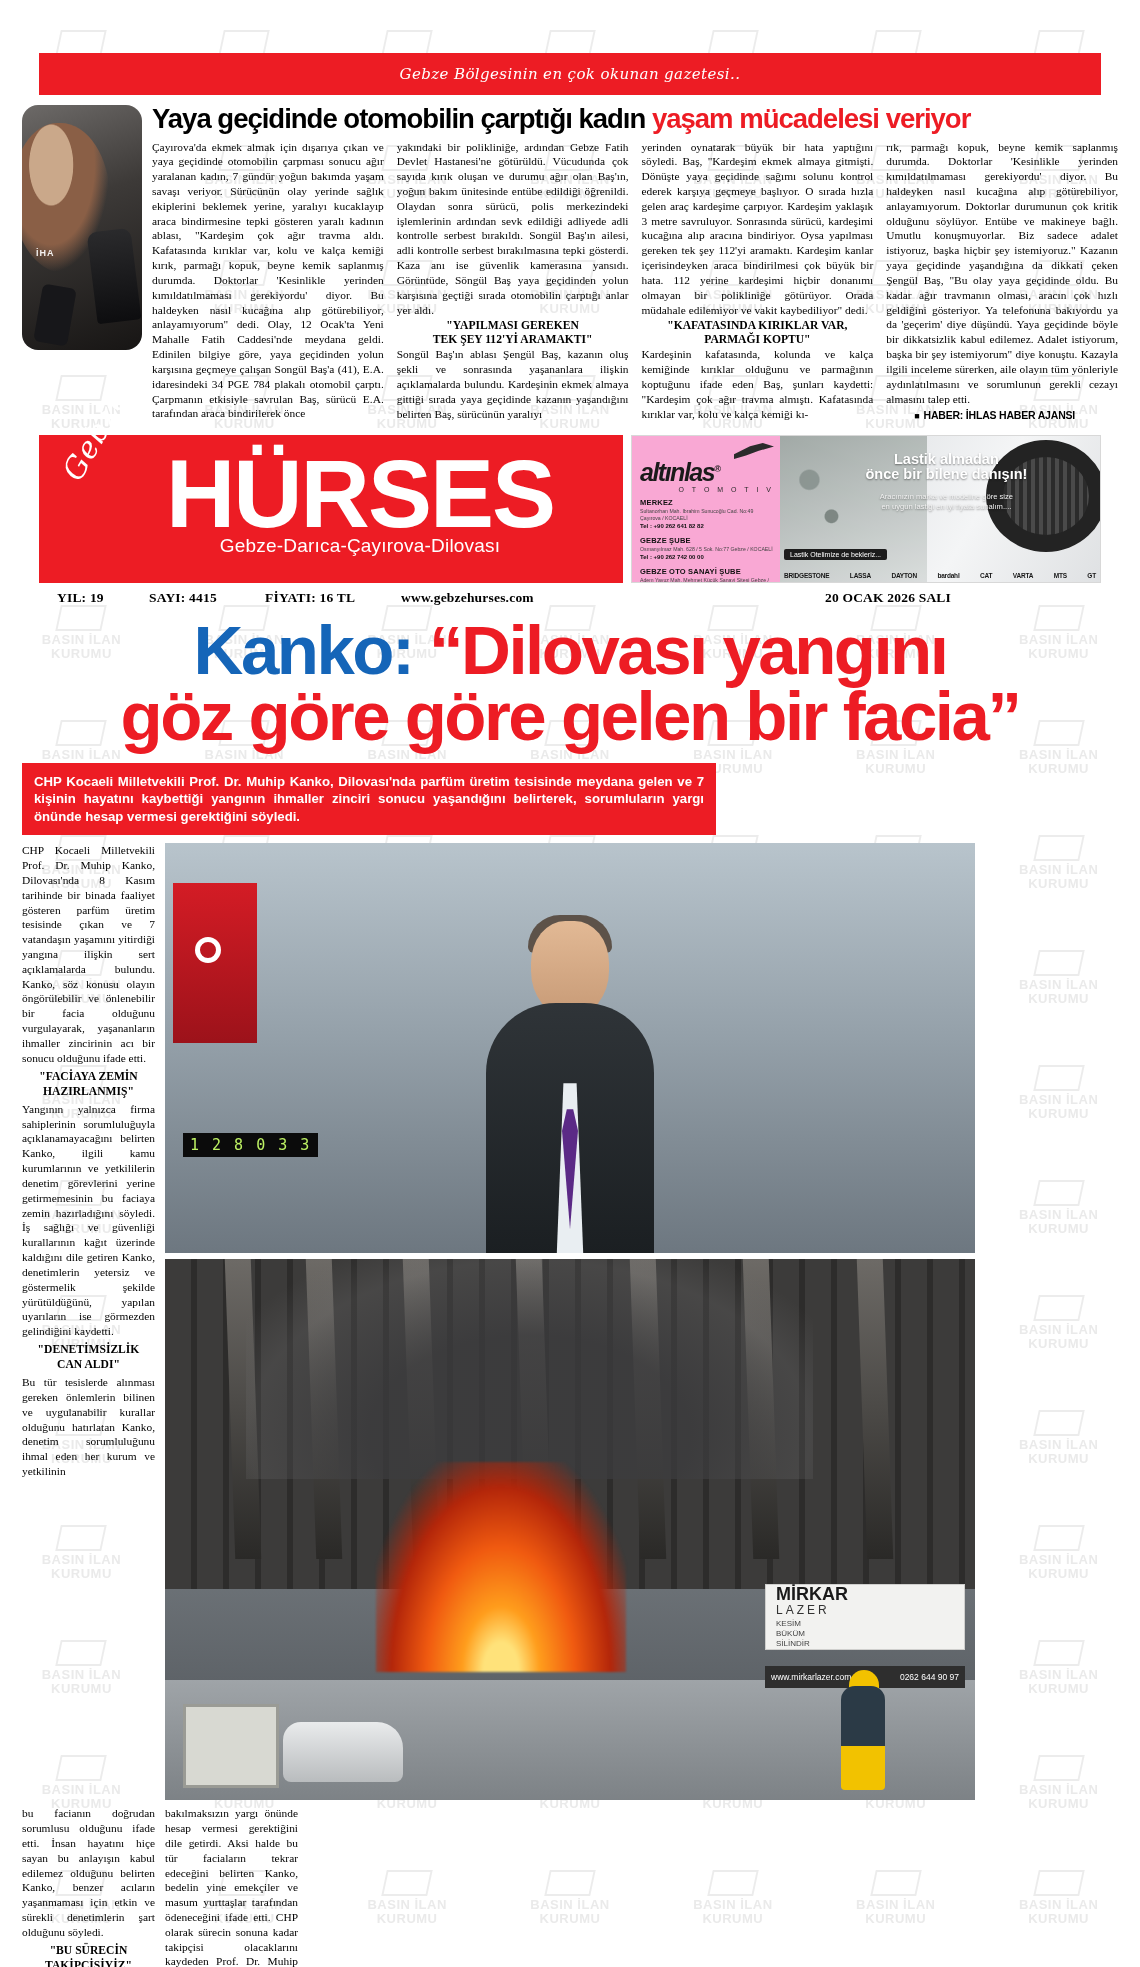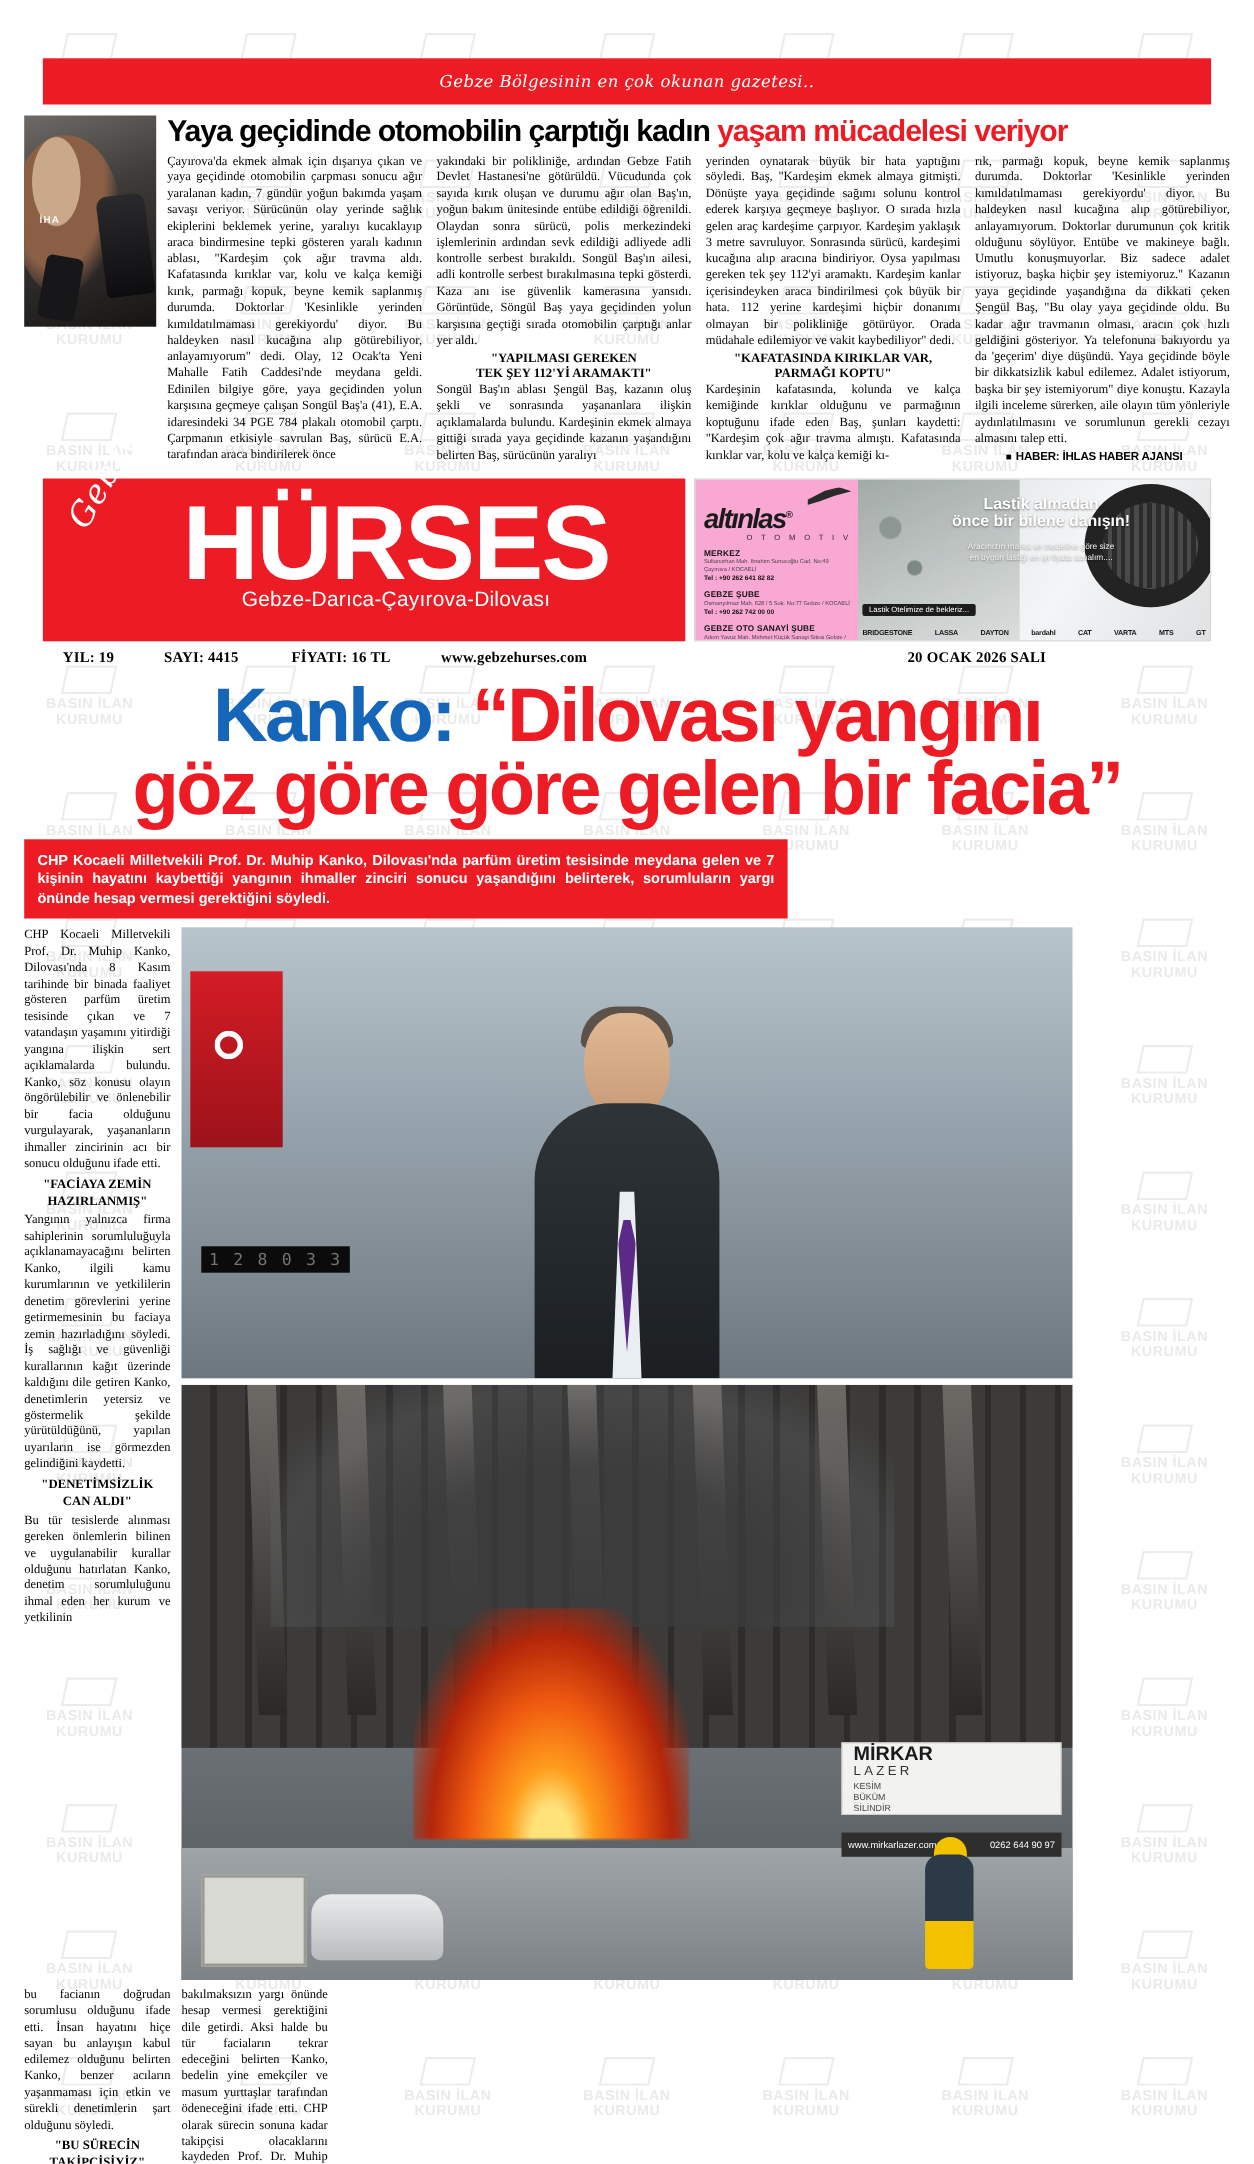--- a/index.html
+++ b/index.html
@@ -39,23 +39,23 @@
     display:flex; align-items:center; justify-content:center;
   }
   .topstrip .slogan {
     color:#fff; font-family:"DejaVu Serif", serif; font-style:italic;
     font-size:15px; letter-spacing:.4px;
   }
 
   
   .topstory { margin: 10px 22px 0 22px; display:flex; gap:10px; }
   .topstory-photo {
-    width:120px; height:192px; flex:0 0 120px;
+    width:120px; height:245px; flex:0 0 120px;
     background:linear-gradient(160deg,#6d6a68 0%,#3d3a38 40%,#171514 100%);
-    position:relative; overflow:hidden;
+    position:relative; overflow:hidden;border-radius:16px;
   }
   .topstory-photo::before{
     content:""; position:absolute; left:-10px; top:18px; width:98px; height:150px;
     background:radial-gradient(ellipse at 40% 28%, #caa88a 0 26%, #8a5f46 27% 52%, rgba(40,30,25,0) 70%);
     border-radius:48% 52% 45% 55%;
   }
   .topstory-photo::after{
     content:""; position:absolute; right:6px; bottom:28px; width:44px; height:92px;
     background:linear-gradient(180deg,#2a2a2c,#0d0d0f);
     border-radius:10px 10px 4px 4px; transform:rotate(-7deg);
@@ -259,21 +259,21 @@
     width:78px; height:96px; border-radius:44% 44% 48% 48%;
     background:linear-gradient(180deg,#e2b995,#c79a76);
   }
   .kanko-photo .hair{
     position:absolute; left:50%; bottom:300px; transform:translateX(-50%);
     width:84px; height:38px; border-radius:42px 42px 8px 8px;
     background:#5d5249;
   }
   .kanko-photo .clock{
     position:absolute; left:18px; bottom:96px;
-    background:#0b0b0b; color:#737373; font-family:"DejaVu Sans Mono", monospace;
+    background:#0b0b0b; color:#bef264; font-family:"DejaVu Sans Mono", monospace;
     font-size:15px; padding:3px 7px; letter-spacing:2px;
   }
   .fire-photo {
     width:100%; height:541px; position:relative; overflow:hidden;
     background:linear-gradient(180deg,#8d9399 0%,#6f757a 55%,#4e5257 100%);
   }
   .fire-photo .bldg{
     position:absolute; left:0; right:0; top:0; height:330px;
     background:repeating-linear-gradient(90deg,#3c3b3a 0 26px,#2d2c2b 26px 32px);
   }

